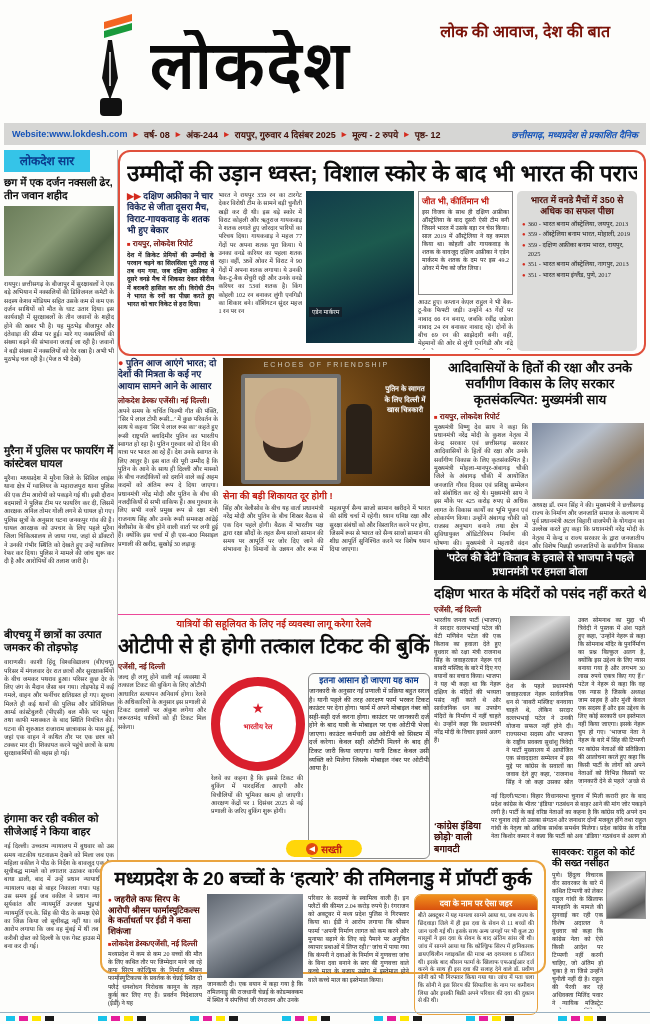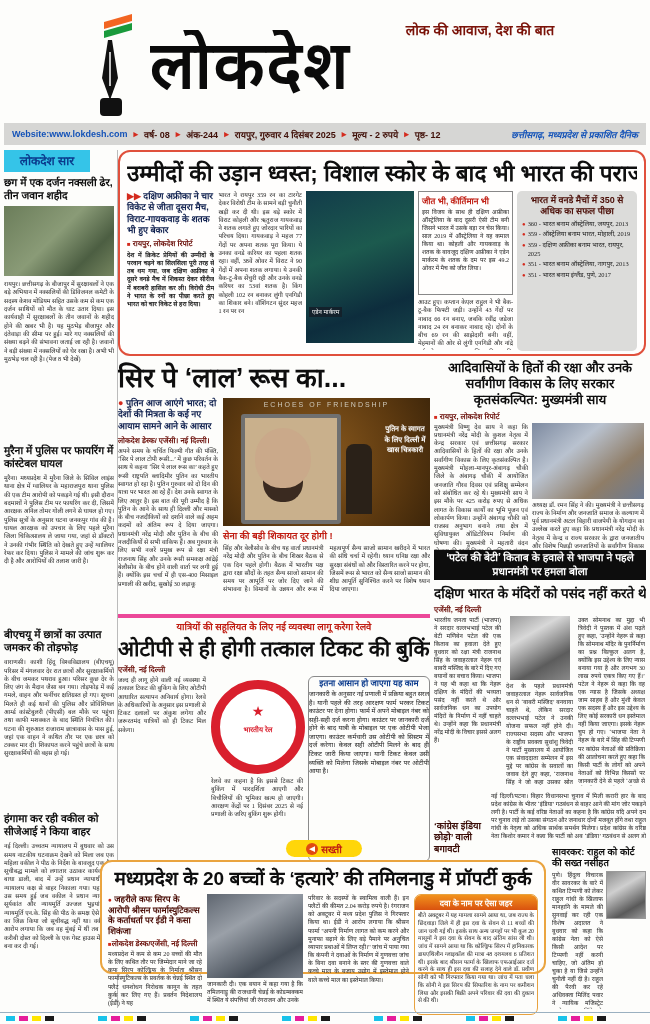--- a/index.html
+++ b/index.html
@@ -2,22 +2,22 @@
 <html><head>
 <meta charset="utf-8">
 <style>
   html,body{margin:0;padding:0;background:#eee;}
   .page{position:relative;width:650px;height:1024px;background:#fdfdfb;margin:0 auto;overflow:hidden;
         font-family:"Liberation Serif","DejaVu Serif",serif;color:#1c1c1c;}
   .hl{font-family:"Liberation Sans","DejaVu Sans",sans-serif;font-weight:700;color:#0e0e0e;}
   
   .masthead-wrap{position:absolute;top:4px;left:0;width:650px;height:116px;}
   .penlogo{position:absolute;left:92px;top:8px;}
-  .tagline{position:absolute;top:16px;left:350px;width:260px;text-align:center;
-           font-size:14px;font-weight:700;color:#7a1208;font-family:"Liberation Sans",sans-serif;}
+  .tagline{position:absolute;top:16px;left:350px;width:260px;text-align:right;
+           font-size:16px;font-weight:700;color:#7a1208;font-family:"Liberation Sans",sans-serif;}
   .masthead{position:absolute;top:26px;left:150px;right:12px;text-align:left;margin:0;
             font-size:66px;line-height:1.1;font-weight:700;color:#0a0a0a;letter-spacing:2px;
             font-family:"Liberation Serif","DejaVu Serif",serif;white-space:nowrap;overflow:hidden;}
   .infobar{position:absolute;top:123px;left:4px;right:4px;height:22px;background:#d6d6d4;
            display:flex;align-items:center;gap:6px;padding:0 8px;box-sizing:border-box;
            font-family:"Liberation Sans",sans-serif;font-size:9px;font-weight:700;color:#401008;white-space:nowrap;}
   .infobar .web{color:#1453b8;}
   .infobar .sep{color:#d42b1e;font-size:9px;}
   .infobar .pub{margin-left:auto;color:#1453b8;font-style:italic;}
   
@@ -79,21 +79,21 @@
          font-size:10.5px;line-height:1.3;text-align:center;font-family:"Liberation Sans",sans-serif;
          font-weight:700;display:flex;align-items:center;justify-content:center;padding:1px 2px;box-sizing:border-box;}
   
   .nehru{position:absolute;top:584px;left:434px;width:212px;height:202px;}
   .nehru-headline{font-size:13.5px;white-space:nowrap;overflow:hidden;text-align:center;margin:0 0 2px;}
   .nehru-row{display:flex;gap:5px;margin-top:2px;}
   .ncol{width:67px;}
   .nehru-photo{width:60px;height:64px;margin:0 auto 2px;background:linear-gradient(150deg,#9a9a9a,#d8d8d8 30%,#5c5c5c 70%,#888);}
   
   .rail{position:absolute;top:614px;left:118px;width:312px;height:224px;}
-  .rail-strap{border-top:4px solid #ec4899;color:#c01d12;font-size:9.5px;text-align:center;
+  .rail-strap{border-top:1px solid #ec4899;color:#c01d12;font-size:9.5px;text-align:center;
               font-family:"Liberation Sans",sans-serif;font-weight:700;padding-top:2px;}
   .rail-headline{font-size:21px;text-align:center;margin:1px 0 2px;white-space:nowrap;overflow:hidden;}
   .rail-row{display:flex;gap:5px;}
   .rail-c1{width:88px;flex:none;}
   .rail-cmid{width:92px;flex:none;text-align:center;}
   .rail-logo{width:76px;height:76px;margin:4px auto 3px;border-radius:50%;background:#fff;
              border:9px solid #d91f2d;position:relative;box-sizing:content-box;}
   .rail-logo .star{position:absolute;top:14px;left:0;right:0;text-align:center;color:#d91f2d;font-size:14px;}
   .rail-logo .lbl{position:absolute;top:36px;left:0;right:0;text-align:center;color:#d91f2d;
                   font-size:7px;font-weight:700;font-family:"Liberation Sans",sans-serif;}
@@ -223,21 +223,20 @@
           </div>
         <div class="stat">
             <span class="b">●</span>
             <span>351 - भारत बनाम इंग्लैंड, पुणे, 2017</span>
           </div>
       </div>
     </div>
   </section>
 
   <section class="putin">
-    <div class="putin-headline hl">सिर पे ‘लाल’ रूस का...</div>
     <div class="putin-row">
       <div class="pcol">
         <div class="deck" style="width:100px;"><span class="mark">●</span> <span>पुतिन आज आएंगे भारत; दो देशों की मित्रता के कई नए आयाम सामने आने के आसार</span></div>
         <div class="byline">लोकदेश डेस्क/ एजेंसी। नई दिल्ली।</div>
         <div class="body" style="height:158px;">अपने समय के चर्चित फिल्मी गीत की पंक्ति, ‘सिर पे लाल टोपी रूसी...’ में कुछ परिवर्तन के साथ ये कहना ‘सिर पे लाल रूस का’ कहते हुए रूसी राष्ट्रपति ब्लादिमीर पुतिन का भारतीय स्वागत हो रहा है। पुतिन गुरुवार को दो दिन की यात्रा पर भारत आ रहे हैं। देश उनके स्वागत के लिए आतुर है। इस बात की पूरी उम्मीद है कि पुतिन के आने के साथ ही दिल्ली और मास्को के बीच नजदीकियों को दर्शाने वाले कई अहम कदमों को अंतिम रूप दे दिया जाएगा। प्रधानमंत्री नरेंद्र मोदी और पुतिन के बीच की नजदीकियों से सभी वाकिफ हैं। अब गुरुवार के लिए सभी नजरें प्रमुख रूप से रक्षा मंत्री राजनाथ सिंह और उनके रूसी समकक्ष आंद्रेई बेलौसोव के बीच होने वाली वार्ता पर लगी हुई हैं। क्योंकि इस चर्चा में ही एस-400 मिसाइल प्रणाली की खरीद, सुखोई 30 लड़ाकू</div>
       </div>
       <div class="pright">
         <div class="painting">
           <span class="echo">ECHOES OF FRIENDSHIP</span>
           <span class="frame"></span>

